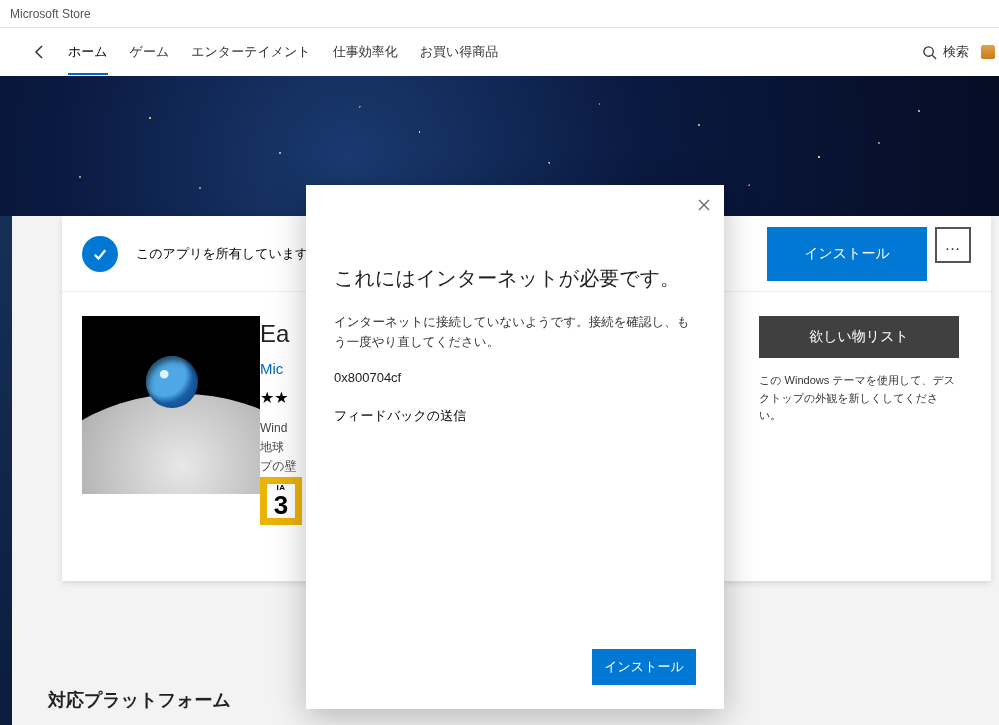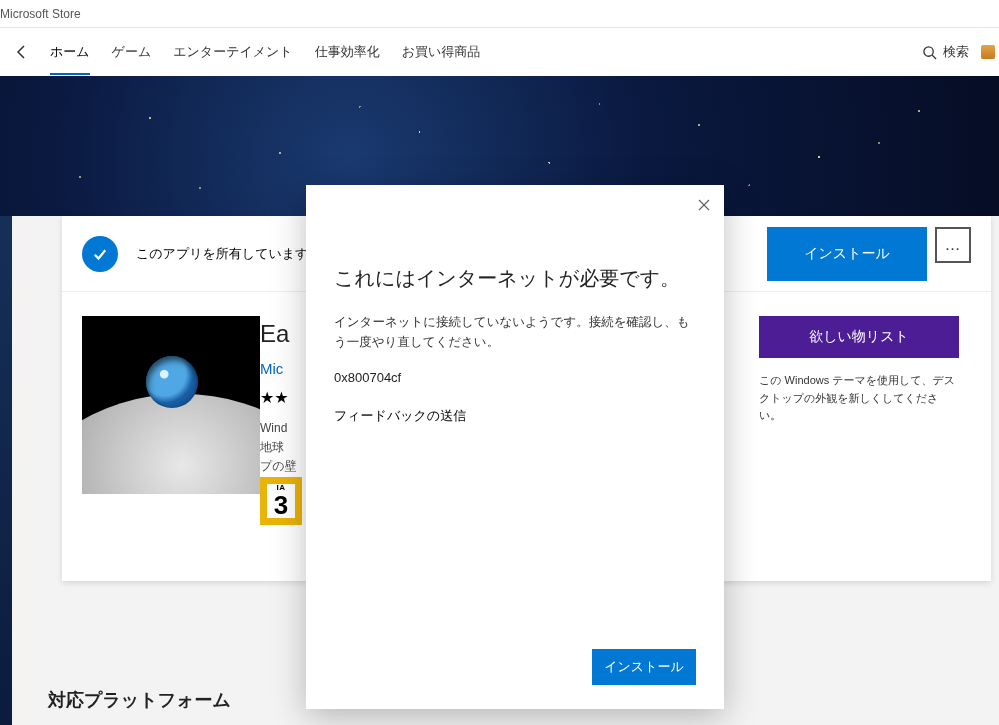--- a/index.html
+++ b/index.html
@@ -1,18 +1,18 @@
 <!DOCTYPE html>
 <html><head>
 <meta charset="utf-8">
 <style>
   * { box-sizing: border-box; margin: 0; padding: 0; font-family: "Yu Gothic UI", "Segoe UI", Meiryo, sans-serif; }
   html, body { width: 999px; height: 725px; overflow: hidden; background: #f3f3f3; }
-  .titlebar { height: 28px; background: #fff; border-bottom: 1px solid #e5e5e5; font-size: 12px; color: #555; display: flex; align-items: center; }
-  .topnav { height: 48px; background: #fff; display: flex; align-items: center; position: relative; }
+  .titlebar { height: 28px; background: #fff; border-bottom: 1px solid #e5e5e5; font-size: 12px; color: #555; padding-left: 10px; display: flex; align-items: center; }
+  .topnav { height: 48px; background: #fff; display: flex; align-items: center; position: relative; padding-left: 18px; }
   .back { width: 44px; display: flex; justify-content: center; align-items: center; font-size: 16px; color: #333; cursor: pointer; }
   .tabs { display: flex; gap: 22px; margin-left: 6px; }
   .tab { font-size: 13px; color: #333; padding: 14px 0 12px; cursor: pointer; }
   .tab.active { color: #000; border-bottom: 2px solid #0067c0; }
   .search { position: absolute; right: 30px; display: flex; align-items: center; gap: 6px; font-size: 13px; color: #333; cursor: pointer; }
   .cart { position: absolute; right: 4px; width: 14px; height: 14px; background: linear-gradient(#e2a54a,#c77a1e); border-radius: 2px; }
   .hero { height: 140px; background: radial-gradient(circle at 35% 60%, #1a3a70 0%, #0a1940 45%, #060d25 100%); position: relative; overflow: hidden; }
   .hero::before, .hero::after { content: ""; position: absolute; inset: 0; background:
      radial-gradient(circle at 15% 30%, rgba(255,220,140,.8) 0 1px, transparent 1px),
      radial-gradient(circle at 28% 55%, rgba(255,230,160,.7) 0 1px, transparent 1px),
@@ -45,21 +45,21 @@
   .earth { position: absolute; left: 64px; top: 40px; width: 52px; height: 52px; border-radius: 50%; background: radial-gradient(circle at 35% 35%, #dff2ff 0 8%, #4fa8e4 10% 45%, #1960a6 60%, #0b3b72); box-shadow: 2px 4px 6px rgba(0,0,0,.6) inset; }
   .meta { flex: 1; }
   .appname { font-size: 24px; color: #222; margin-top: 4px; }
   .publisher { color: #0067c0; font-size: 15px; margin-top: 12px; cursor: pointer; display: inline-block; }
   .stars { margin-top: 10px; font-size: 16px; }
   .desc { margin-top: 12px; font-size: 12px; color: #444; line-height: 1.6; max-width: 420px; }
   .iarc { margin-top: 0; border: 7px solid #eab308; width: 42px; height: 48px; font-weight: bold; display: flex; flex-direction: column; align-items: center; justify-content: center; }
   .iarc .t { font-size: 8px; letter-spacing: .5px; }
   .iarc .n { font-size: 26px; line-height: 1; }
   .side { width: 212px; flex: none; }
-  .btn-wish { background: #4c1d95; color: #fff; font-size: 14px; padding: 12px 0; width: 200px; text-align: center; cursor: pointer; border: none; }
+  .btn-wish { background: #404040; color: #fff; font-size: 14px; padding: 12px 0; width: 200px; text-align: center; cursor: pointer; border: none; }
   .sidetext { font-size: 11px; color: #333; margin-top: 14px; line-height: 1.6; width: 200px; }
   .section-title { position: absolute; left: 48px; top: 688px; font-size: 18px; font-weight: 600; color: #222; }
   
   .overlay { position: absolute; inset: 0; border-radius: 20px; }
   .dialog { position: absolute; left: 306px; top: 185px; width: 418px; height: 524px; background: #fff; box-shadow: 0 8px 32px rgba(0,0,0,.25); padding: 24px 28px; display: flex; flex-direction: column; }
   .dlg-close { position: absolute; right: 10px; top: 8px; font-size: 16px; color: #666; cursor: pointer; padding: 4px; }
   .dlg-title { font-size: 20px; color: #222; margin-top: 56px; }
   .dlg-msg { font-size: 12.5px; color: #333; margin-top: 20px; line-height: 1.6; }
   .dlg-code { font-size: 13px; color: #222; margin-top: 18px; }
   .dlg-link { font-size: 13px; color: #000000; margin-top: 22px; cursor: pointer; }

